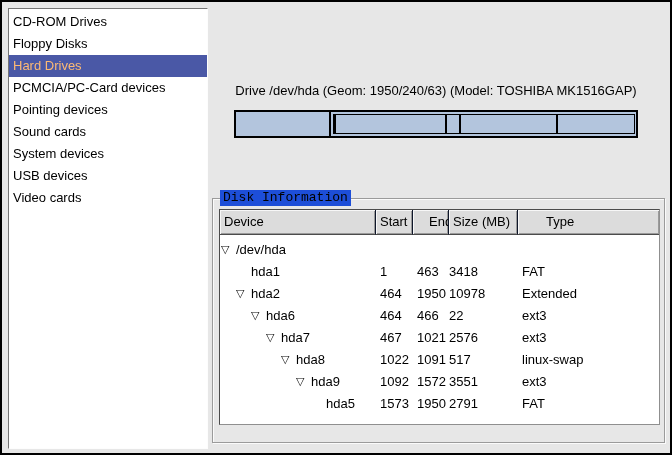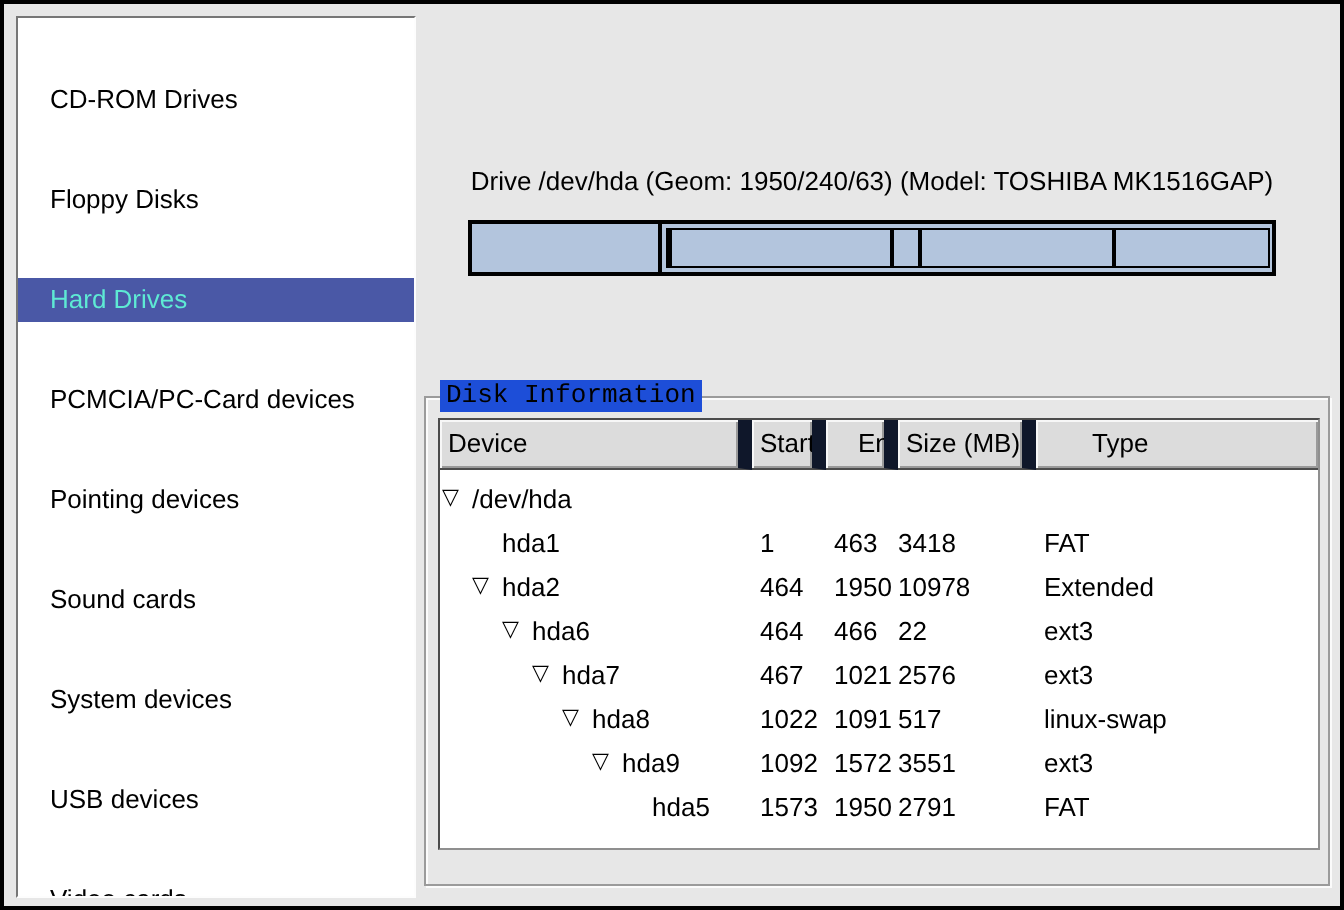--- a/index.html
+++ b/index.html
@@ -18,26 +18,25 @@
   .sidebar {
     position:absolute; left:6px; top:6px; width:200px; height:441px;
     background:#fff;
     border:1px solid;
     border-color:#767676 #fdfdfd #fdfdfd #767676;
     padding-top:2px;
     overflow:hidden;
   }
   .sidebar-item {
     height:22px; line-height:22px;
-    padding-left:16px;
+    padding-left:4px;
     white-space:nowrap;
     cursor:default;
-    margin-top:28px;
-  }
-  .sidebar-item.selected { background:var(--sel,#4a58a6); color:#5eead4; }
+  }
+  .sidebar-item.selected { background:var(--sel,#4a58a6); color:#fdba74; }
 
   
   .drive-title {
     position:absolute; left:232px; top:81px; width:404px;
     text-align:center; white-space:nowrap;
   }
   .part-bar {
     position:absolute; left:232px; top:108px; width:404px; height:28px;
     border:2px solid #000;
     background:var(--fill,#b3c5dd);
@@ -71,21 +70,21 @@
     background:#fff;
     border:1px solid;
     border-color:#4c4c4c #8f8f8f #8f8f8f #4c4c4c;
     overflow:hidden;
     --c-device:156px; --c-start:37px; --c-end:36px; --c-size:69px;
   }
   .thead { display:flex; height:25px; }
   .th {
     background:#dcdcdc;
     box-shadow:inset 1px 1px 0 #f7f7f7, inset -1px -1px 0 #9a9a9a;
-    border-right:7px solid #0f172a;
+    border-right:1px solid #0f172a;
     border-bottom:1px solid #4c4c4c;
     padding:0 0 0 4px;
     line-height:24px; white-space:nowrap; overflow:hidden;
     cursor:default;
   }
   .th:last-child { border-right:none; flex:1;padding-left:28px; }
   .col-device { width:var(--c-device); }
   .col-start  { width:var(--c-start); }
   .col-end    { width:var(--c-end);padding-left:16px; }
   .col-size   { width:var(--c-size); }

